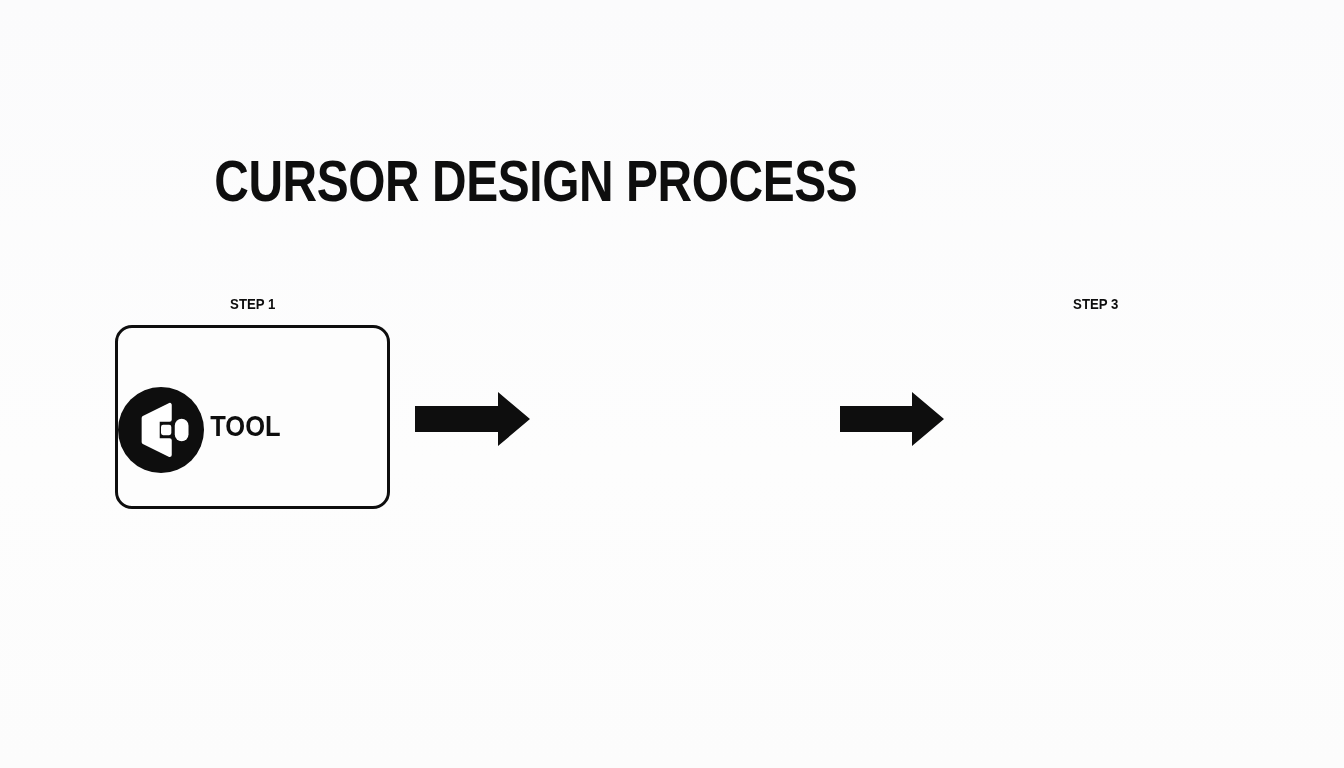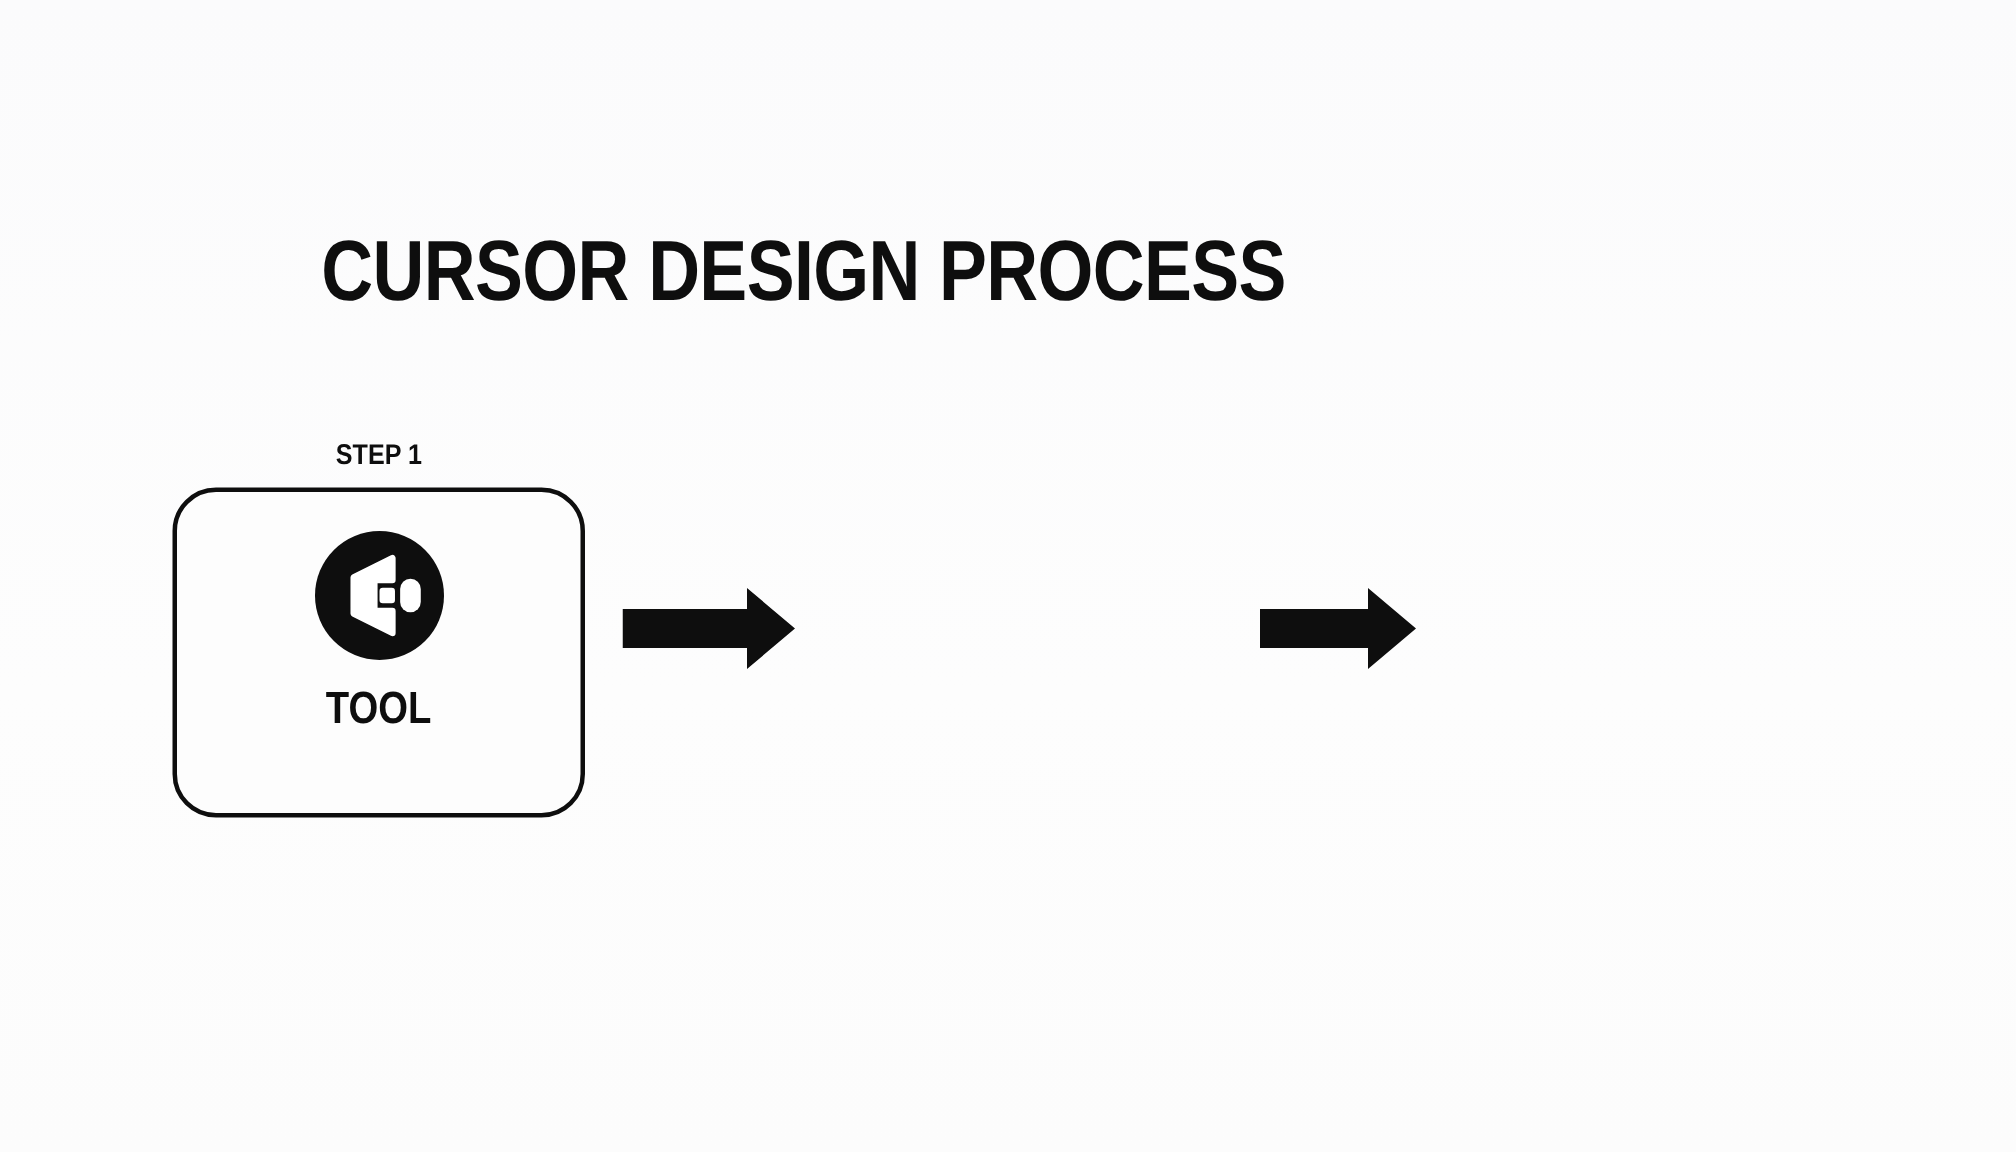--- a/index.html
+++ b/index.html
@@ -35,39 +35,38 @@
   }
   .step {
     position: absolute;
     top: 291px;
     text-align: center;
   }
   .step-pos-1 { left: 115px; width: 275px; }
   .step-pos-2 { left: 543px; width: 274px; }
   .step-pos-3 { left: 958px; width: 276px; }
   .step-label {
-    font-size: 19px;
+    font-size: 15px;
     font-weight: 700;
     line-height: 26px;
     margin-bottom: 8px;
     white-space: nowrap;
     text-decoration: underline;
   }
   .step-label .cond {
     display: inline-block;
     transform: scaleX(0.88);
     transform-origin: 50% 50%;
   }
   .card {
-    height: 220px;
+    height: 184px;
     border: 3.5px solid #0e0e0e;
-    border-radius: 29px;
+    border-radius: 17px;
     background: #fdfdfd;
     display: flex;
-    flex-direction: column;
     align-items: center;
   }
   .icon-circle {
     display: block;
     width: 86px;
     height: 86px;
     margin-top: 26px;
   }
   .icon-circle svg { display: block; width: 86px; height: 86px; }
   .card-label {
@@ -118,15 +117,16 @@
   </span>
 
 
   <span class="flow-arrow flow-arrow-2">
     <svg width="104" height="54" viewBox="0 0 104 54" xmlns="http://www.w3.org/2000/svg">
       <polygon points="0,14 72,14 72,0 104,27 72,54 72,40 0,40" fill="#0e0e0e"></polygon>
     </svg>
   </span>
 
   <div class="step step-pos-3">
+    <div class="step-label"><span class="cond">STEP 3</span></div>
   </div>
 
 </div>
 
 </body></html>

